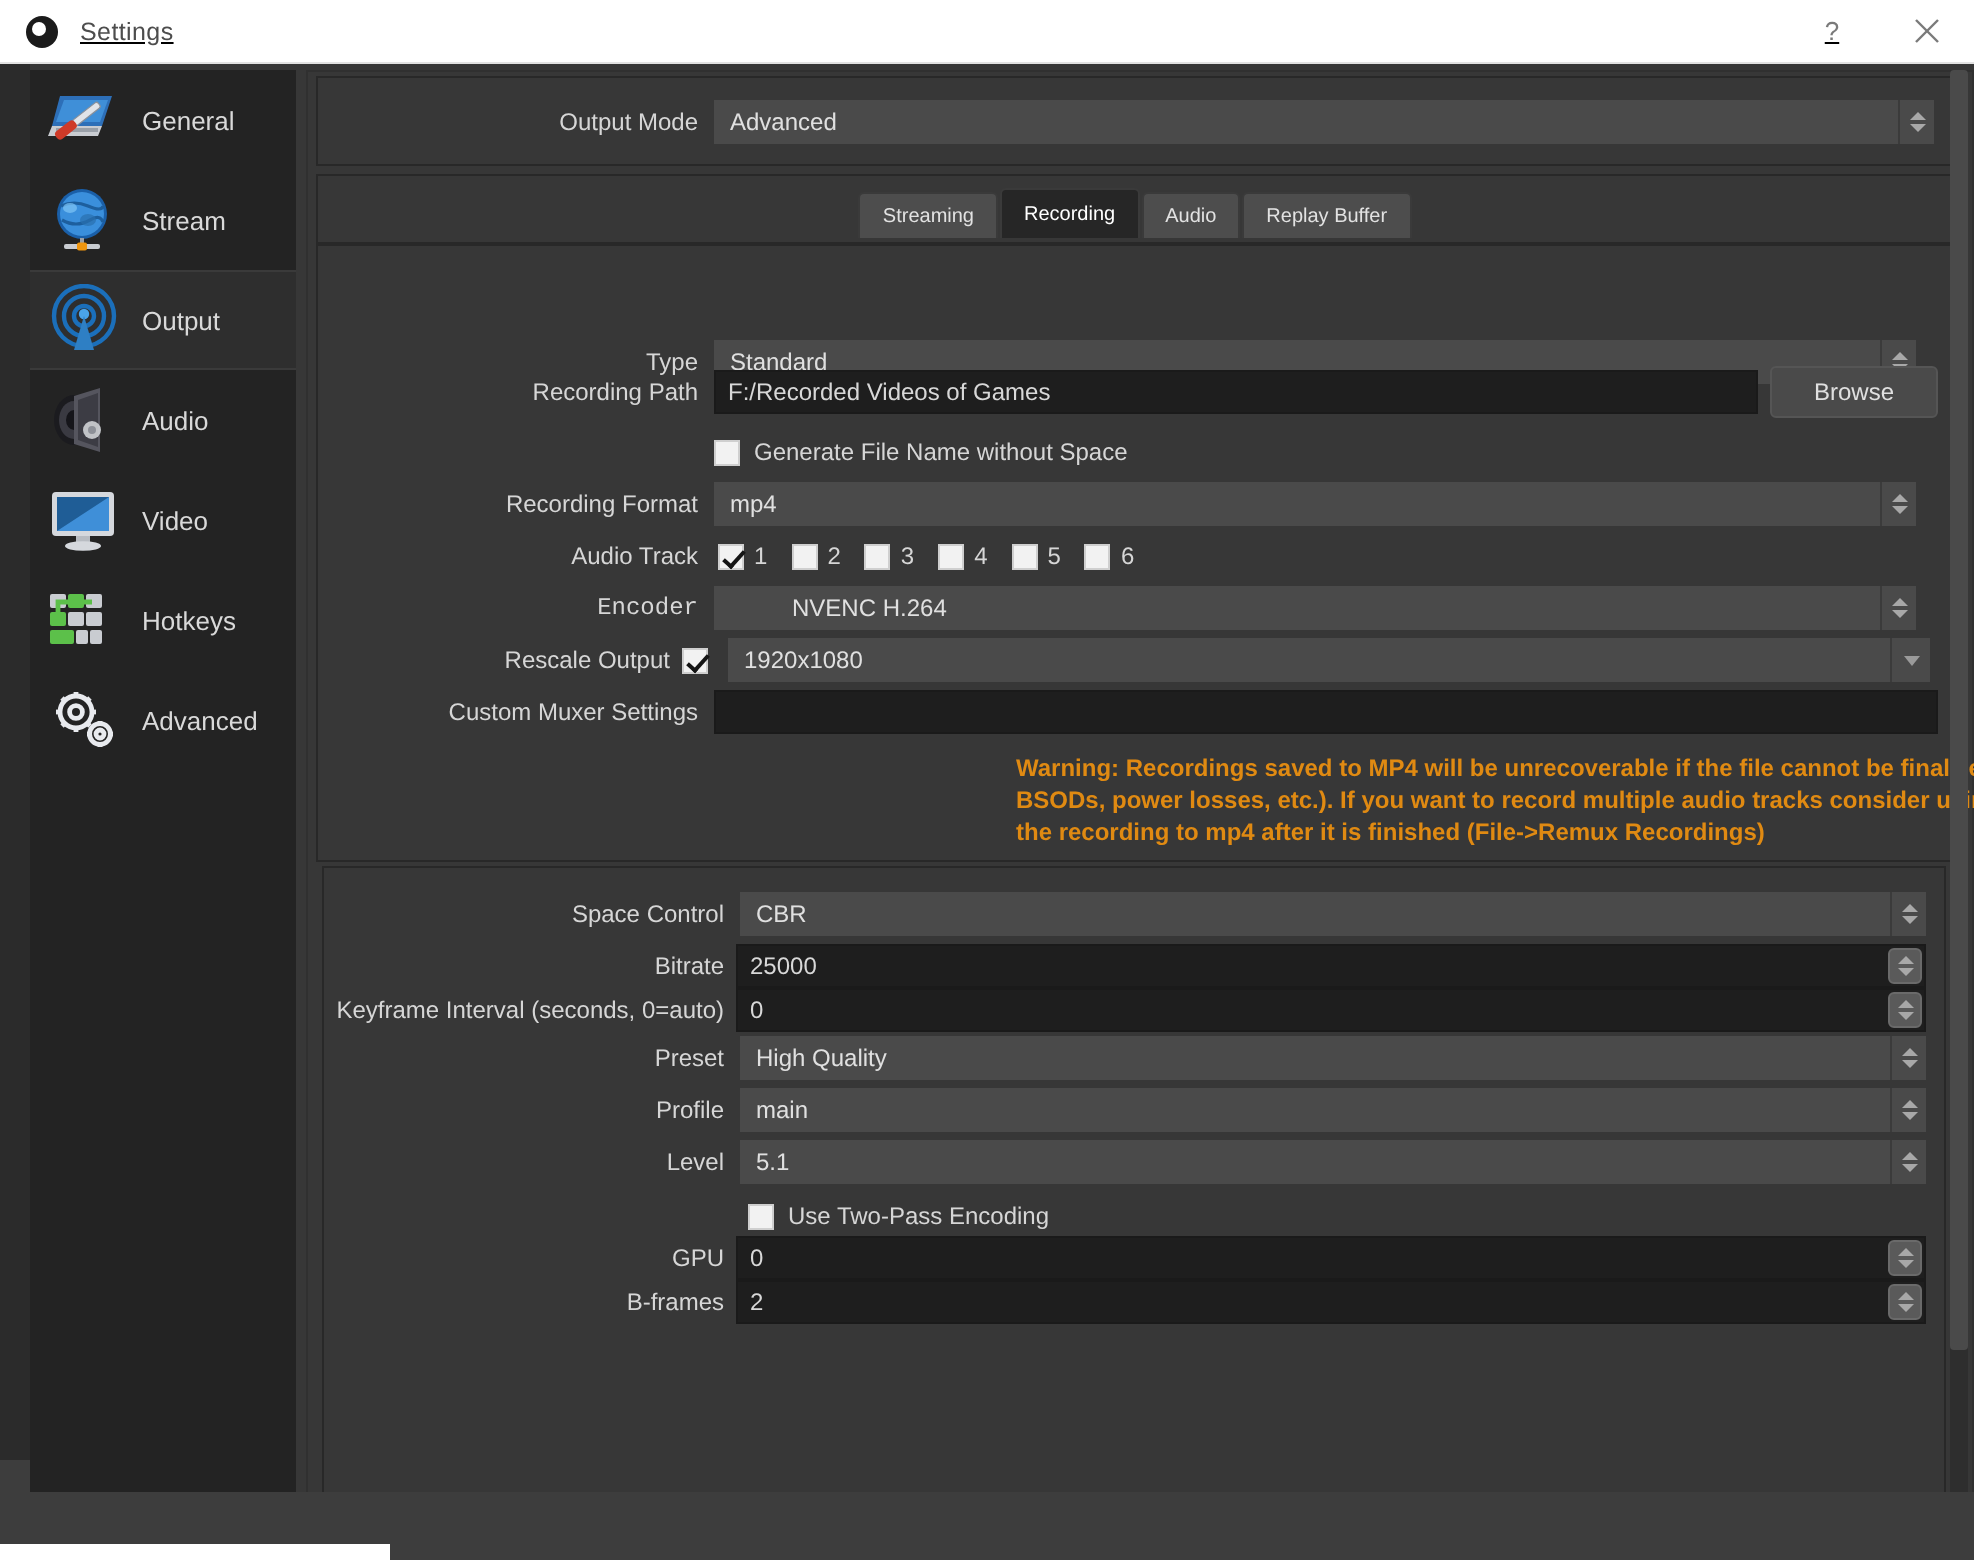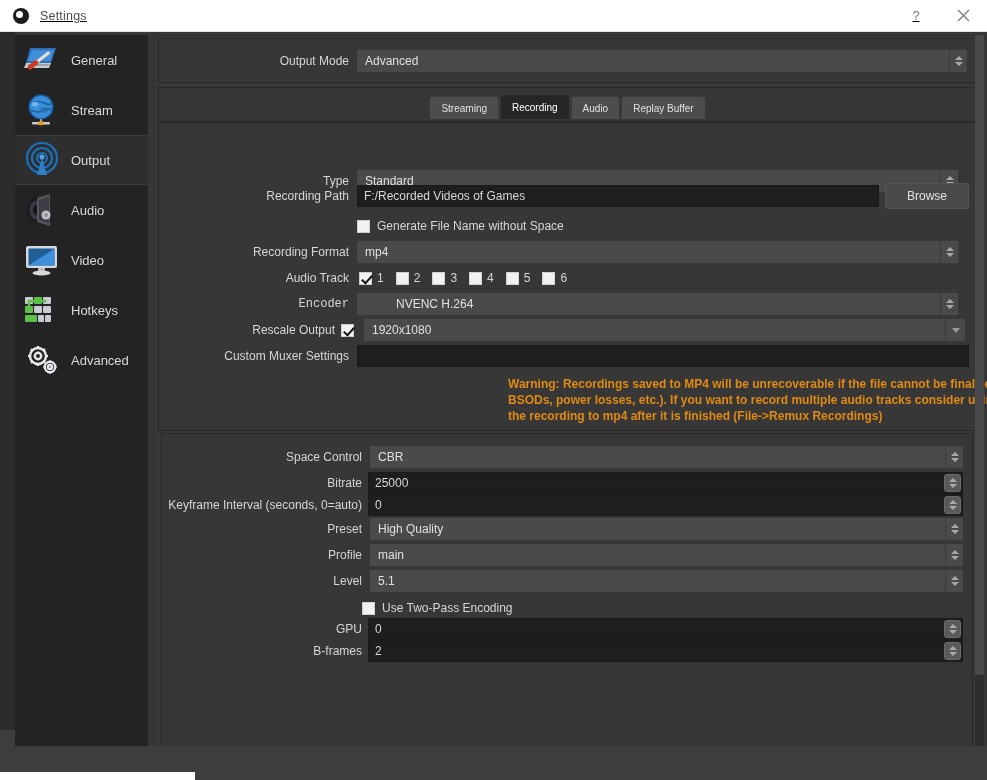--- a/index.html
+++ b/index.html
@@ -714,21 +714,21 @@
           <div class="lbl" style="width:200px;">Level</div>
           <div class="combo" style="margin-left:8px; width:593px;">
             <span>5.1</span>
             <span class="spin">
                 <i class="up"></i>
                 <i class="dn"></i>
               </span>
           </div>
         </div>
 
-        <div class="row cbrow" style="left:200px; top:163px;text-align:right;">
+        <div class="row cbrow" style="left:212px; top:163px;text-align:right;">
           <div class="cbox"></div>
           <div class="cb-label">Use Two-Pass Encoding</div>
         </div>
 
         <div class="row" style="left:0; top:184px; width:810px;">
           <div class="lbl" style="width:200px;">GPU</div>
           <div class="spinbox" style="margin-left:6px; width:595px;">
             0<span class="spin">
                 <i class="up"></i>
                 <i class="dn"></i>

